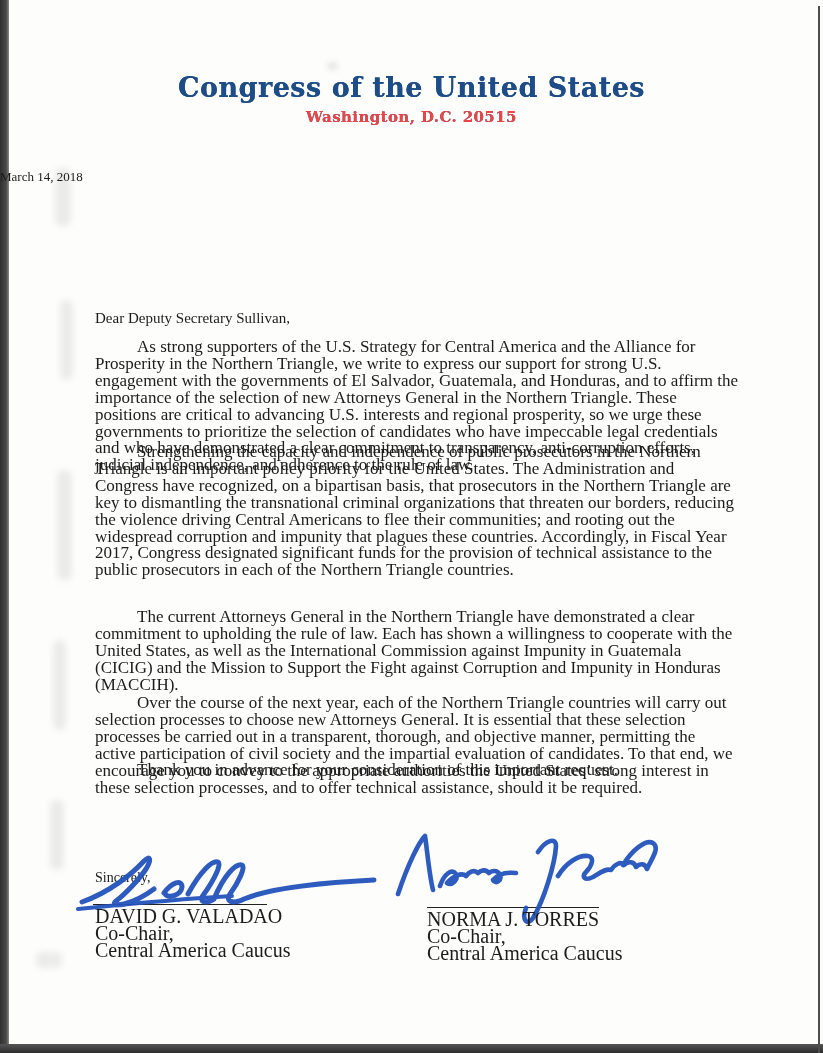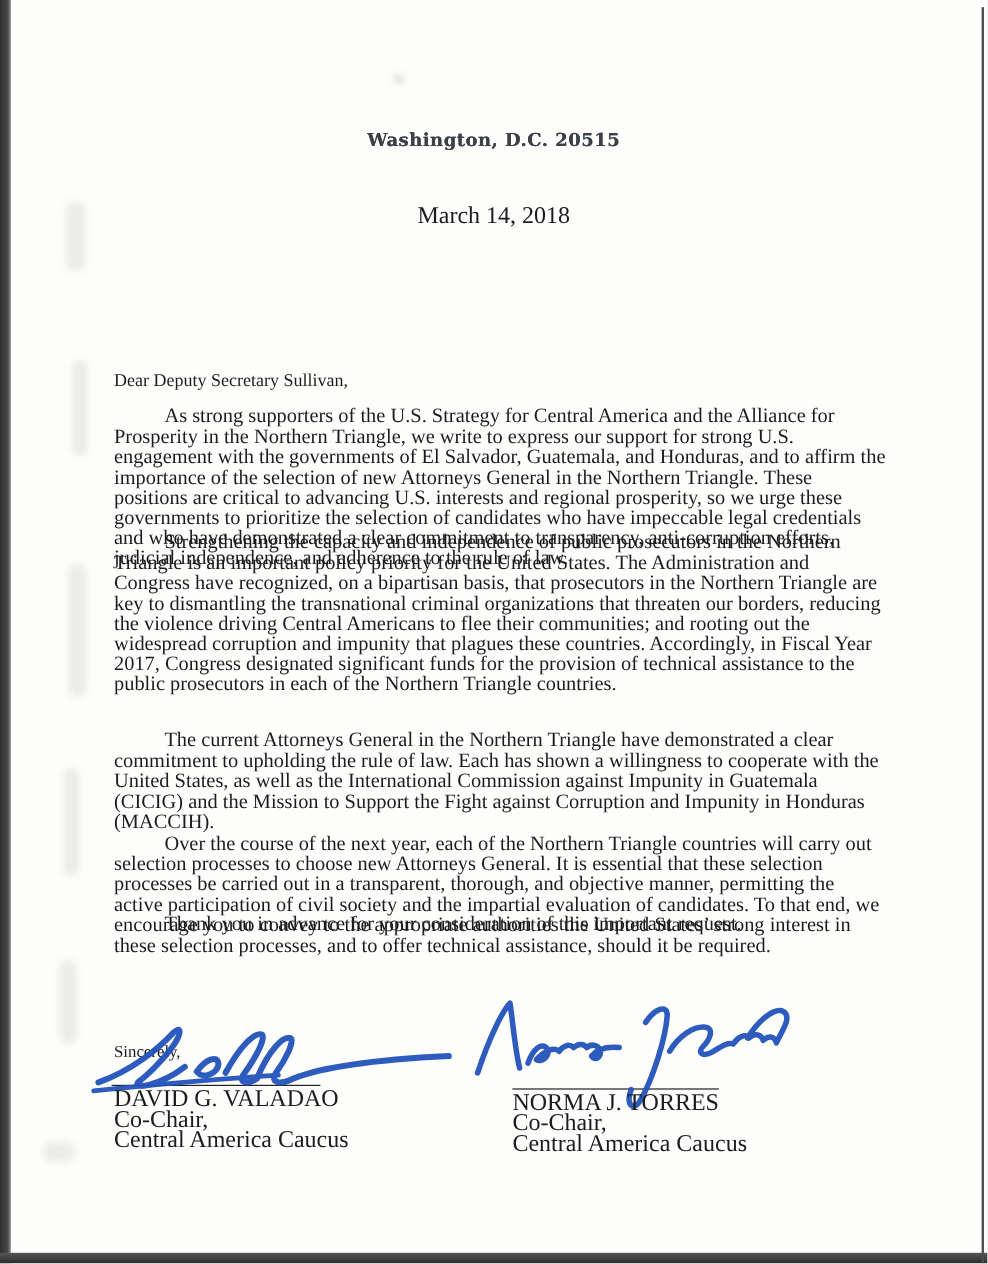--- a/index.html
+++ b/index.html
@@ -38,27 +38,27 @@
     color:#1d4c86;
     text-shadow:0 0 0.6px #1d4c86;
   }
   .lh-sub{
     position:absolute;left:0;top:108px;width:823px;
     text-align:center;
     font-family:"DejaVu Serif", serif;
     font-weight:bold;
     font-size:15px;
     letter-spacing:0.4px;
-    color:#404040;
+    color:#ef4444;
     text-shadow:0 0 0.5px #1d4c86;
   }
 
   .date{
     position:absolute;left:0;top:169px;width:823px;
-    text-align:center;font-size:20px;
+    font-size:13px;
   }
 
   .recipient{
     position:absolute;left:95px;top:206px;
     font-size:15px;line-height:16.8px;
   }
 
   .salutation{position:absolute;left:95px;top:310px;font-size:15px;}
 
   .para{
@@ -96,20 +96,21 @@
   <div class="edge-bottom"></div>
   <div class="edge-right"></div>
   <div class="smudge s1"></div>
   <div class="smudge s2"></div>
   <div class="smudge s3"></div>
   <div class="smudge s4"></div>
   <div class="smudge s5"></div>
   <div class="smudge s6"></div>
   <div class="smudge s7"></div>
 
+  <div class="lh-title">Congress of the United States</div>
   <div class="lh-sub">Washington, D.C. 20515</div>
 
   <div class="date">March 14, 2018</div>
 
 
   <div class="salutation">Dear Deputy Secretary Sullivan,</div>
 
   <div class="para p1">As strong supporters of the U.S. Strategy for Central America and the Alliance for Prosperity in the Northern Triangle, we write to express our support for strong U.S. engagement with the governments of El Salvador, Guatemala, and Honduras, and to affirm the importance of the selection of new Attorneys General in the Northern Triangle. These positions are critical to advancing U.S. interests and regional prosperity, so we urge these governments to prioritize the selection of candidates who have impeccable legal credentials and who have demonstrated a clear commitment to transparency, anti-corruption efforts, judicial independence, and adherence to the rule of law.</div>
   <div class="para p2">Strengthening the capacity and independence of public prosecutors in the Northern Triangle is an important policy priority for the United States. The Administration and Congress have recognized, on a bipartisan basis, that prosecutors in the Northern Triangle are key to dismantling the transnational criminal organizations that threaten our borders, reducing the violence driving Central Americans to flee their communities; and rooting out the widespread corruption and impunity that plagues these countries. Accordingly, in Fiscal Year 2017, Congress designated significant funds for the provision of technical assistance to the public prosecutors in each of the Northern Triangle countries.</div>
   <div class="para p3">The current Attorneys General in the Northern Triangle have demonstrated a clear commitment to upholding the rule of law. Each has shown a willingness to cooperate with the United States, as well as the International Commission against Impunity in Guatemala (CICIG) and the Mission to Support the Fight against Corruption and Impunity in Honduras (MACCIH).</div>

